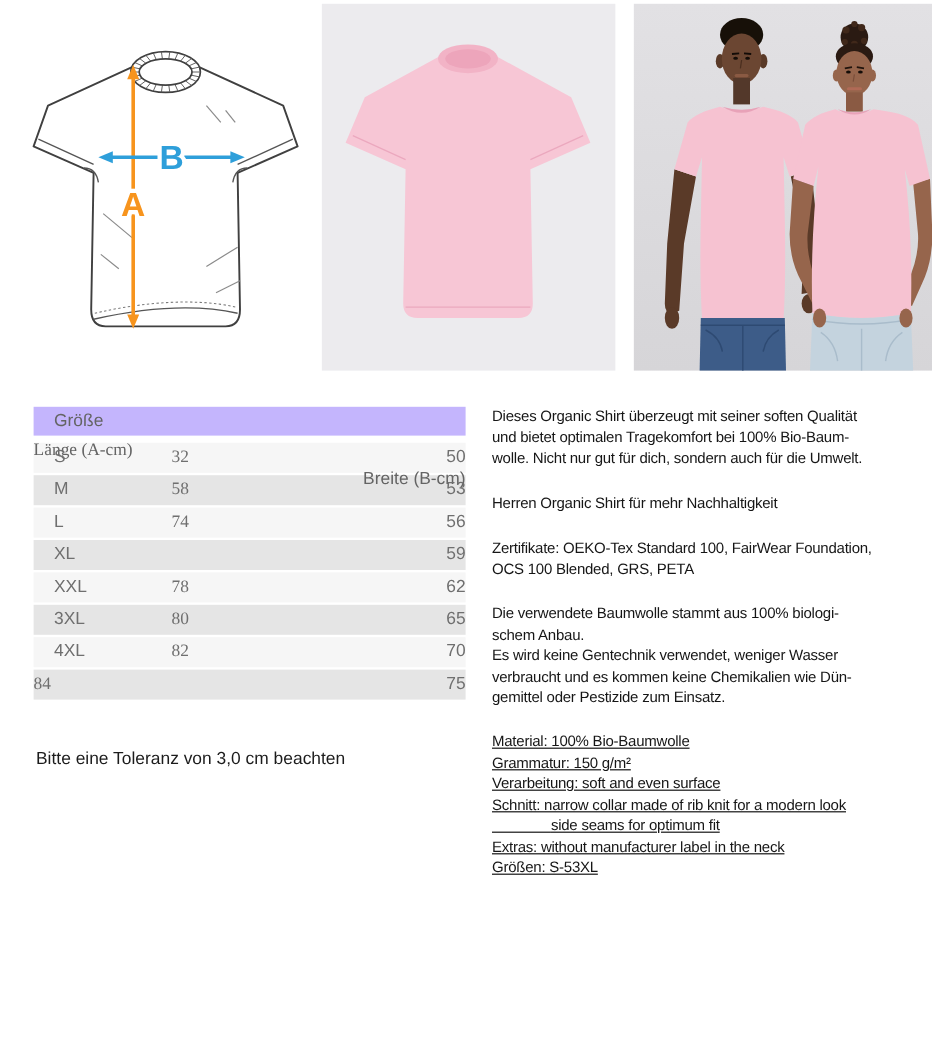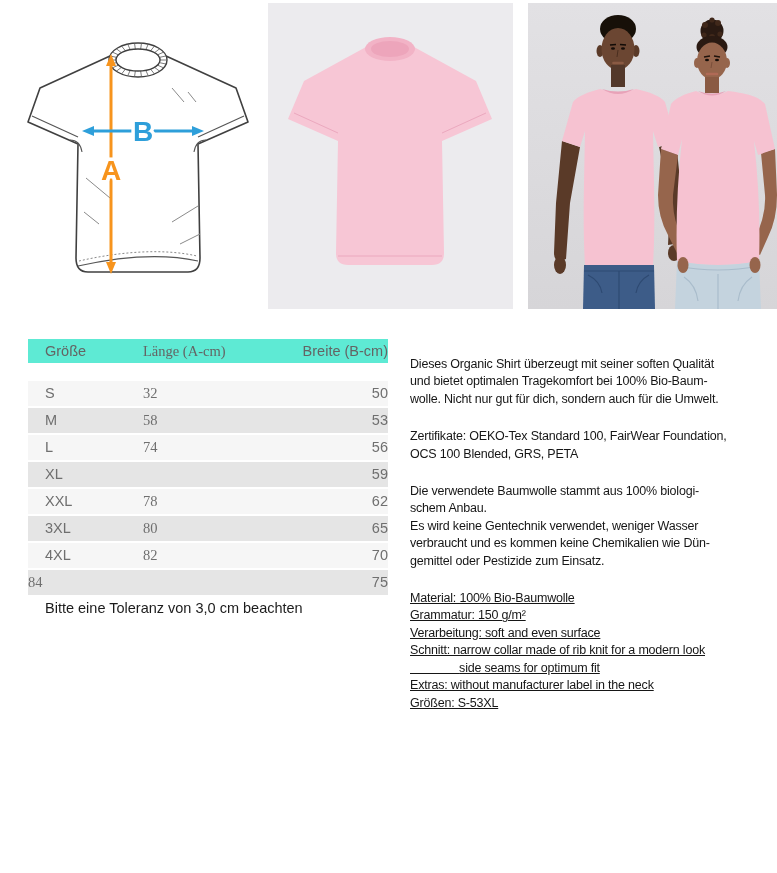--- a/index.html
+++ b/index.html
@@ -5,33 +5,33 @@
   html,body{margin:0;padding:0;background:#fff;}
   .canvas{position:relative;width:777px;height:873px;background:#ffffff;overflow:hidden;
           font-family:"Liberation Sans", sans-serif;}
   .img-box{position:absolute;}
   .img-box svg{display:block;width:100%;height:100%;}
   .diagram{left:22px;top:30px;width:230px;height:262px;}
   .flatlay{left:268px;top:3px;width:245px;height:306px;}
   .models{left:528px;top:3px;width:249px;height:306px;}
 
   .size-table{position:absolute;left:28px;top:339px;width:360px;font-size:14.5px;color:#6F6F6F;}
-  .t-head{display:flex;height:24px;line-height:24px;background:#5eead4;margin-bottom:18px;color:#646464;}
+  .t-head{display:flex;height:24px;line-height:24px;background:#c4b5fd;margin-bottom:6px;color:#646464;flex-direction:column;}
   .t-row{display:flex;height:25px;line-height:25px;margin-bottom:2px;}
   .t-row:nth-of-type(odd){background:#E5E5E5;}
   .t-row:nth-of-type(even){background:#F6F6F6;}
   .c1{width:115px;padding-left:17px;box-sizing:border-box;}
   .c2{width:140px;font-family:Liberation Serif, serif;}
   .c3{flex:1;text-align:right;}
 
-  .tolerance{position:absolute;left:30px;top:600px;font-size:14.5px;color:#1C1C1C;margin-left:15px;}
+  .tolerance{position:absolute;left:30px;top:625px;font-size:14.5px;color:#1C1C1C;}
 
   .description{position:absolute;left:410px;top:339px;width:368px;font-size:12.5px;
                line-height:17.4px;letter-spacing:-0.2px;color:#161616;}
-  .description p{margin:17px 0 20px;white-space:pre-wrap;}
+  .description p{margin:0 0 20px;white-space:pre-wrap;}
   .description p:last-child{margin-bottom:0;text-decoration:underline;}
 
   .arrow-label{font-family:"Liberation Sans", sans-serif;font-weight:bold;font-size:28px;
                paint-order:stroke;stroke:#ffffff;stroke-width:7px;stroke-linejoin:round;}
   #collar-hatch line{stroke:#5a5a5a;stroke-width:0.8;}
 </style>
 </head>
 <body>
 
 <div class="canvas">
@@ -242,20 +242,21 @@
       <div class="c3">75</div>
     </div>
   </div>
 
   <div class="tolerance">Bitte eine Toleranz von 3,0 cm beachten</div>
 
   <div class="description">
     <p>Dieses Organic Shirt überzeugt mit seiner soften Qualität
 und bietet optimalen Tragekomfort bei 100% Bio-Baum-
 wolle. Nicht nur gut für dich, sondern auch für die Umwelt.</p>
+    <p>Herren Organic Shirt für mehr Nachhaltigkeit</p>
     <p>Zertifikate: OEKO-Tex Standard 100, FairWear Foundation,
 OCS 100 Blended, GRS, PETA</p>
     <p>Die verwendete Baumwolle stammt aus 100% biologi-
 schem Anbau.
 Es wird keine Gentechnik verwendet, weniger Wasser
 verbraucht und es kommen keine Chemikalien wie Dün-
 gemittel oder Pestizide zum Einsatz.</p>
     <p>Material: 100% Bio-Baumwolle
 Grammatur: 150 g/m²
 Verarbeitung: soft and even surface

